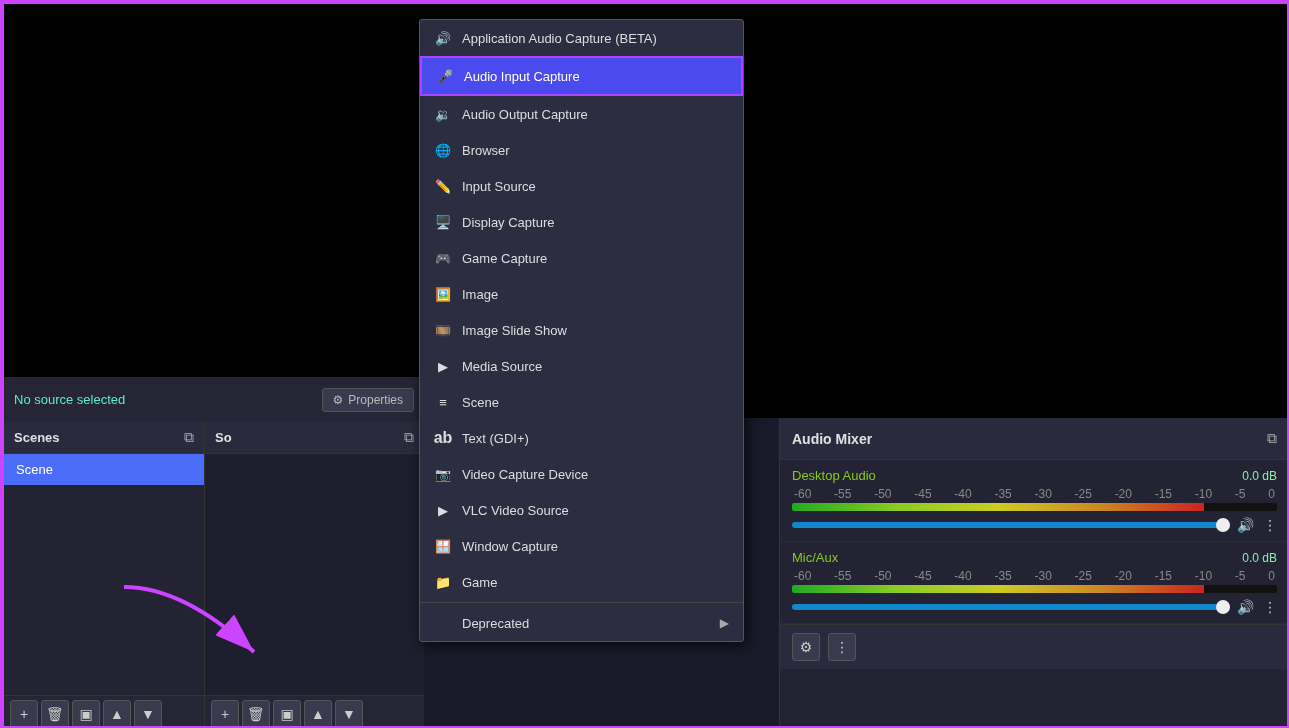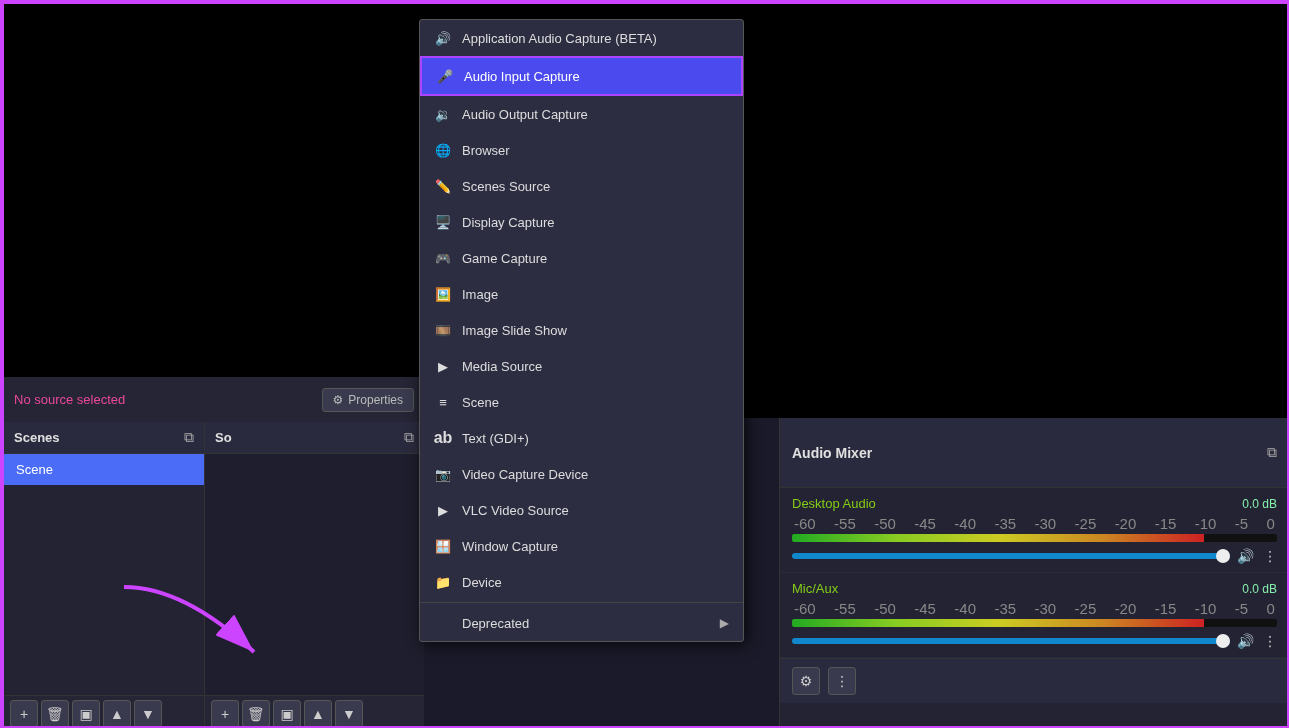--- a/index.html
+++ b/index.html
@@ -8,21 +8,21 @@
       height: 728px;
       background: #1a1a2e;
       font-family: 'Segoe UI', Arial, sans-serif;
       font-size: 13px;
       color: #e0e0e0;
       overflow: hidden;
       border: 2px solid #cc44ff;
     }
 
     .source-bar-text {
-      color: #ec4899;
+      color: #5eead4;
       font-size: 13px;
     }
 
     .properties-btn {
       display: flex;
       align-items: center;
       gap: 5px;
       background: #3a3a4e;
       border: 1px solid #555;
       color: #bbb;
@@ -58,21 +58,21 @@
       display: flex;
       align-items: center;
       justify-content: center;
       font-size: 14px;
     }
 
     .audio-mixer-header {
       display: flex;
       align-items: center;
       justify-content: space-between;
-      padding: 26px 12px;
+      padding: 12px 12px;
       background: #2a2a3e;
       border-bottom: 1px solid #333;
     }
 
     .audio-channel {
       padding: 8px 12px;
       border-bottom: 1px solid #2a2a3e;
     }
 
     .audio-channel-header {
@@ -88,21 +88,21 @@
     }
 
     .audio-channel-db {
       font-size: 12px;
       color: #86efac;
     }
 
     .meter-scale {
       display: flex;
       justify-content: space-between;
-      font-size: 15px;
+      font-size: 12px;
       color: #888;
       margin-bottom: 2px;
       padding: 0 2px;
       align-items: center;
     }
 
     .meter-bar-container {
       position: relative;
       height: 8px;
       background: #111;
@@ -449,21 +449,21 @@
       <span>Audio Output Capture</span>
     </div>
 
     <div class="menu-item">
       <span class="menu-icon">🌐</span>
       <span>Browser</span>
     </div>
 
     <div class="menu-item">
       <span class="menu-icon">✏️</span>
-      <span>Scenes Source</span>
+      <span>Input Source</span>
     </div>
 
     <div class="menu-item">
       <span class="menu-icon">🖥️</span>
       <span>Display Capture</span>
     </div>
 
     <div class="menu-item">
       <span class="menu-icon">🎮</span>
       <span>Game Capture</span>
@@ -504,21 +504,21 @@
       <span>VLC Video Source</span>
     </div>
 
     <div class="menu-item">
       <span class="menu-icon">🪟</span>
       <span>Window Capture</span>
     </div>
 
     <div class="menu-item">
       <span class="menu-icon">📁</span>
-      <span>Device</span>
+      <span>Game</span>
     </div>
     <div class="menu-separator"></div>
 
     <div class="menu-item">
       <span class="menu-icon" style="opacity:0;"></span>
       <span>Deprecated</span>
       <span class="menu-item-arrow">▶</span>
     </div>
   </div>
 

